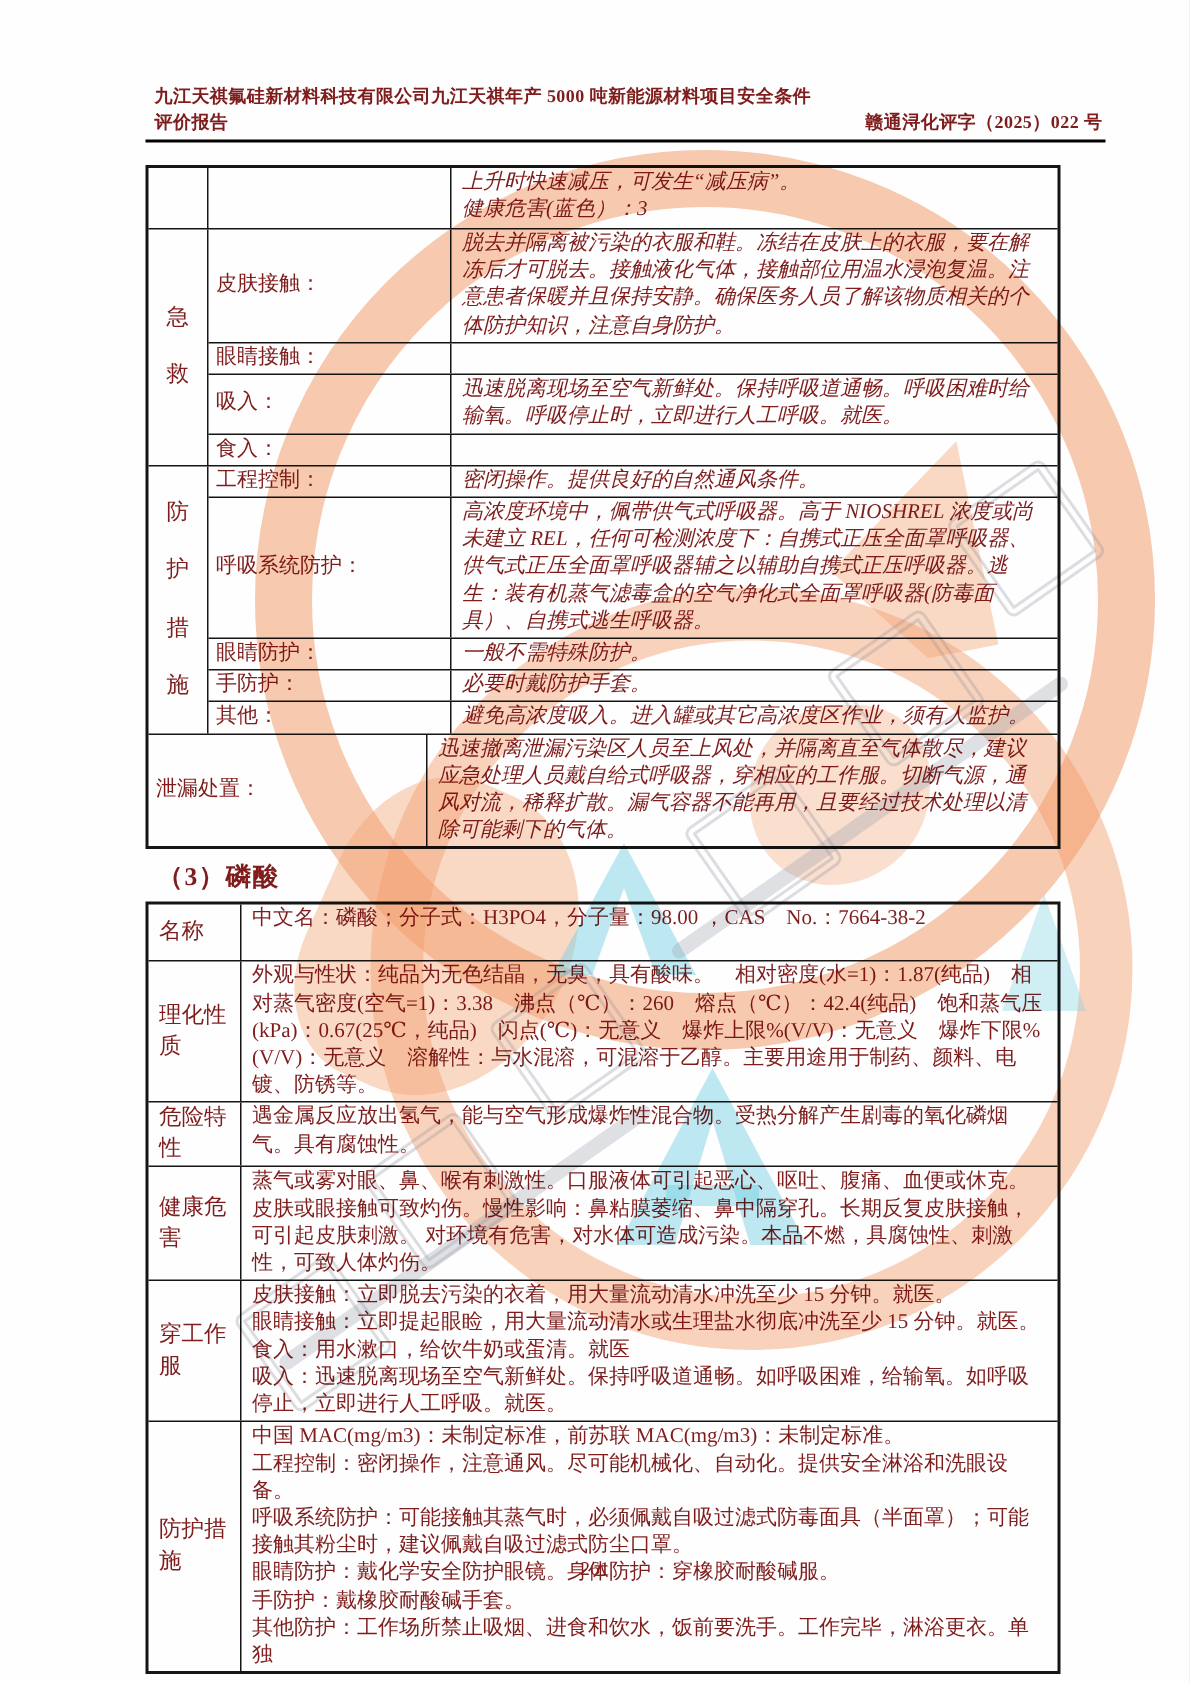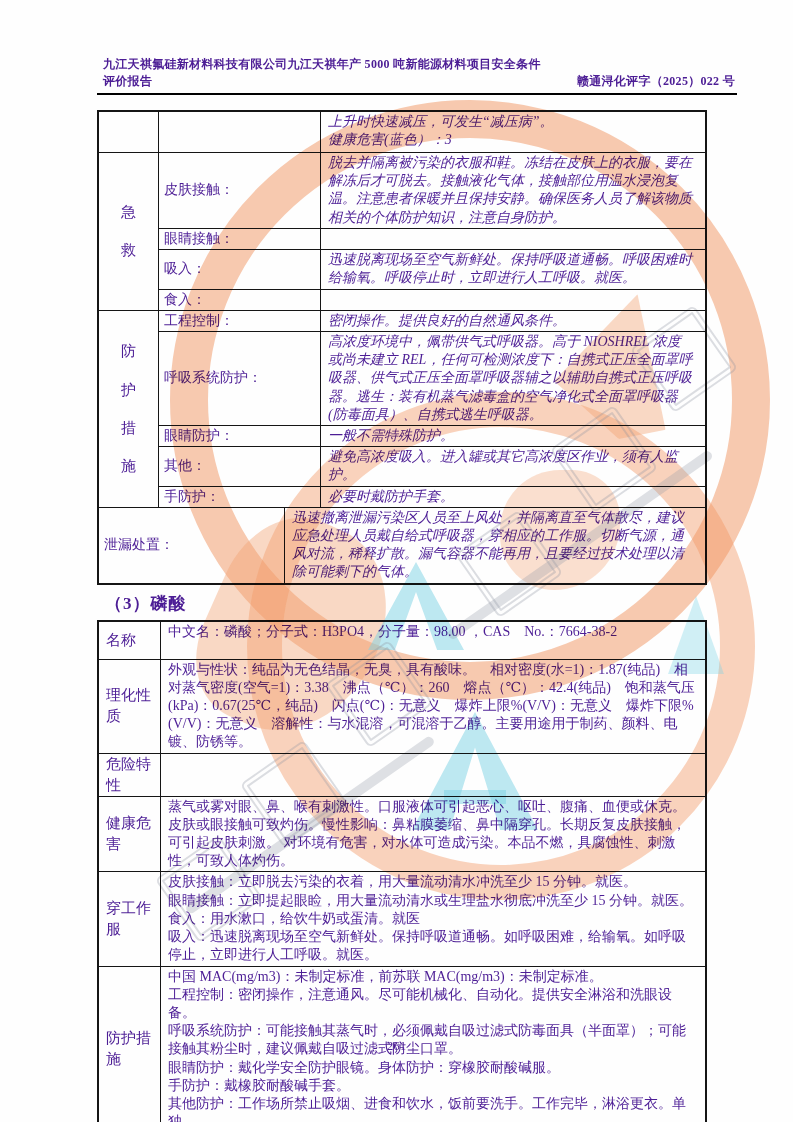--- a/index.html
+++ b/index.html
@@ -1,34 +1,34 @@
 <!DOCTYPE html>
 <html><head>
 <meta charset="utf-8">
 <style>
   html,body{margin:0;padding:0;background:#e8e8e8;}
   .page{position:relative;width:793px;height:1122px;background:#fefefe;margin:0 auto;
-        font-family:"Liberation Serif","DejaVu Serif",serif;color:#4c1d95;overflow:hidden;}
+        font-family:"Liberation Serif","DejaVu Serif",serif;color:#7f1d1d;overflow:hidden;}
   .content{position:absolute;left:97px;top:56px;width:640px;z-index:1;}
 
   
   .hdr{display:flex;justify-content:space-between;align-items:flex-end;
        border-bottom:2px solid #000;padding:0 2px 3px 6px;font-size:12px;font-weight:bold;
        letter-spacing:.3px;}
   .hdr .r{white-space:nowrap;margin-left:8px;padding-left:28px;}
 
   
   .tbl{width:610px;border:2px solid #151515;box-sizing:border-box;font-size:14px;line-height:18.2px;}
   .row{display:flex;border-top:1.5px solid #151515;box-sizing:border-box;}
   .row:first-child{border-top:none;}
   .cell{box-sizing:border-box;}
   .ml{white-space:pre-line;}
 
   
-  .vcell{width:60px;border-right:1.5px solid #151515;display:flex;align-items:center;justify-content:center;}
+  .vcell{width:40px;border-right:1.5px solid #151515;display:flex;align-items:center;justify-content:center;}
   .vtext{width:1.1em;font-size:15px;line-height:2.55;text-align:center;word-break:break-all;}
   .items{flex:1;display:flex;flex-direction:column;}
   .item{display:flex;border-top:1.5px solid #151515;box-sizing:border-box;}
   .item:first-child{border-top:none;}
   .ilabel{width:162px;border-right:1.5px solid #151515;padding:1px 5px;display:flex;align-items:center;box-sizing:border-box;}
   .itext{flex:1;padding:1px 12px 1px 7px;box-sizing:border-box;font-style:italic;}
   .splabel{width:186px;border-right:1.5px solid #151515;display:flex;align-items:center;padding:1px 5px;box-sizing:border-box;}
 
   
   .sec{font-size:17px;font-weight:bold;margin:7px 0 5px 8px;letter-spacing:1px;}
@@ -112,27 +112,27 @@
             <div class="cell itext">密闭操作。提供良好的自然通风条件。</div>
           </div>
           <div class="item" style="min-height:91px;">
             <div class="cell ilabel">呼吸系统防护：</div>
             <div class="cell itext">高浓度环境中，佩带供气式呼吸器。高于 NIOSHREL 浓度或尚未建立 REL，任何可检测浓度下：自携式正压全面罩呼吸器、供气式正压全面罩呼吸器辅之以辅助自携式正压呼吸器。逃生：装有机蒸气滤毒盒的空气净化式全面罩呼吸器(防毒面具）、自携式逃生呼吸器。</div>
           </div>
           <div class="item" style="min-height:19px;">
             <div class="cell ilabel">眼睛防护：</div>
             <div class="cell itext">一般不需特殊防护。</div>
           </div>
+          <div class="item" style="min-height:18px;">
+            <div class="cell ilabel">手防护：</div>
+            <div class="cell itext">必要时戴防护手套。</div>
+          </div>
           <div class="item" style="min-height:19px;">
             <div class="cell ilabel">其他：</div>
             <div class="cell itext">避免高浓度吸入。进入罐或其它高浓度区作业，须有人监护。</div>
-          </div>
-          <div class="item" style="min-height:18px;">
-            <div class="cell ilabel">手防护：</div>
-            <div class="cell itext">必要时戴防护手套。</div>
           </div>
         </div>
       </div>
 
       <div class="row" style="min-height:73px;">
         <div class="cell splabel">泄漏处置：</div>
         <div class="cell itext">迅速撤离泄漏污染区人员至上风处，并隔离直至气体散尽，建议应急处理人员戴自给式呼吸器，穿相应的工作服。切断气源，通风对流，稀释扩散。漏气容器不能再用，且要经过技术处理以清除可能剩下的气体。</div>
       </div>
     </div>
 
@@ -142,20 +142,21 @@
       <div class="row" style="min-height:37px;">
         <div class="cell t2label">名称</div>
         <div class="cell t2text ml">中文名：磷酸；分子式：H3PO4，分子量：98.00 ，CAS　No.：7664-38-2</div>
       </div>
       <div class="row" style="min-height:93px;">
         <div class="cell t2label">理化性质</div>
         <div class="cell t2text ml">外观与性状：纯品为无色结晶，无臭，具有酸味。　相对密度(水=1)：1.87(纯品)　相对蒸气密度(空气=1)：3.38　沸点（℃）：260　熔点（℃）：42.4(纯品)　饱和蒸气压(kPa)：0.67(25℃，纯品)　闪点(℃)：无意义　爆炸上限%(V/V)：无意义　爆炸下限%(V/V)：无意义　溶解性：与水混溶，可混溶于乙醇。主要用途用于制药、颜料、电镀、防锈等。</div>
       </div>
       <div class="row" style="min-height:37px;">
         <div class="cell t2label">危险特性</div>
+        <div class="cell t2text ml">遇金属反应放出氢气，能与空气形成爆炸性混合物。受热分解产生剧毒的氧化磷烟气。具有腐蚀性。</div>
       </div>
       <div class="row" style="min-height:74px;">
         <div class="cell t2label">健康危害</div>
         <div class="cell t2text ml">蒸气或雾对眼、鼻、喉有刺激性。口服液体可引起恶心、呕吐、腹痛、血便或休克。皮肤或眼接触可致灼伤。慢性影响：鼻粘膜萎缩、鼻中隔穿孔。长期反复皮肤接触，可引起皮肤刺激。 对环境有危害，对水体可造成污染。本品不燃，具腐蚀性、刺激性，可致人体灼伤。</div>
       </div>
       <div class="row" style="min-height:87px;">
         <div class="cell t2label">穿工作服</div>
         <div class="cell t2text ml">皮肤接触：立即脱去污染的衣着，用大量流动清水冲洗至少 15 分钟。就医。
 眼睛接触：立即提起眼睑，用大量流动清水或生理盐水彻底冲洗至少 15 分钟。就医。食入：用水漱口，给饮牛奶或蛋清。就医
 吸入：迅速脱离现场至空气新鲜处。保持呼吸道通畅。如呼吸困难，给输氧。如呼吸停止，立即进行人工呼吸。就医。</div>

